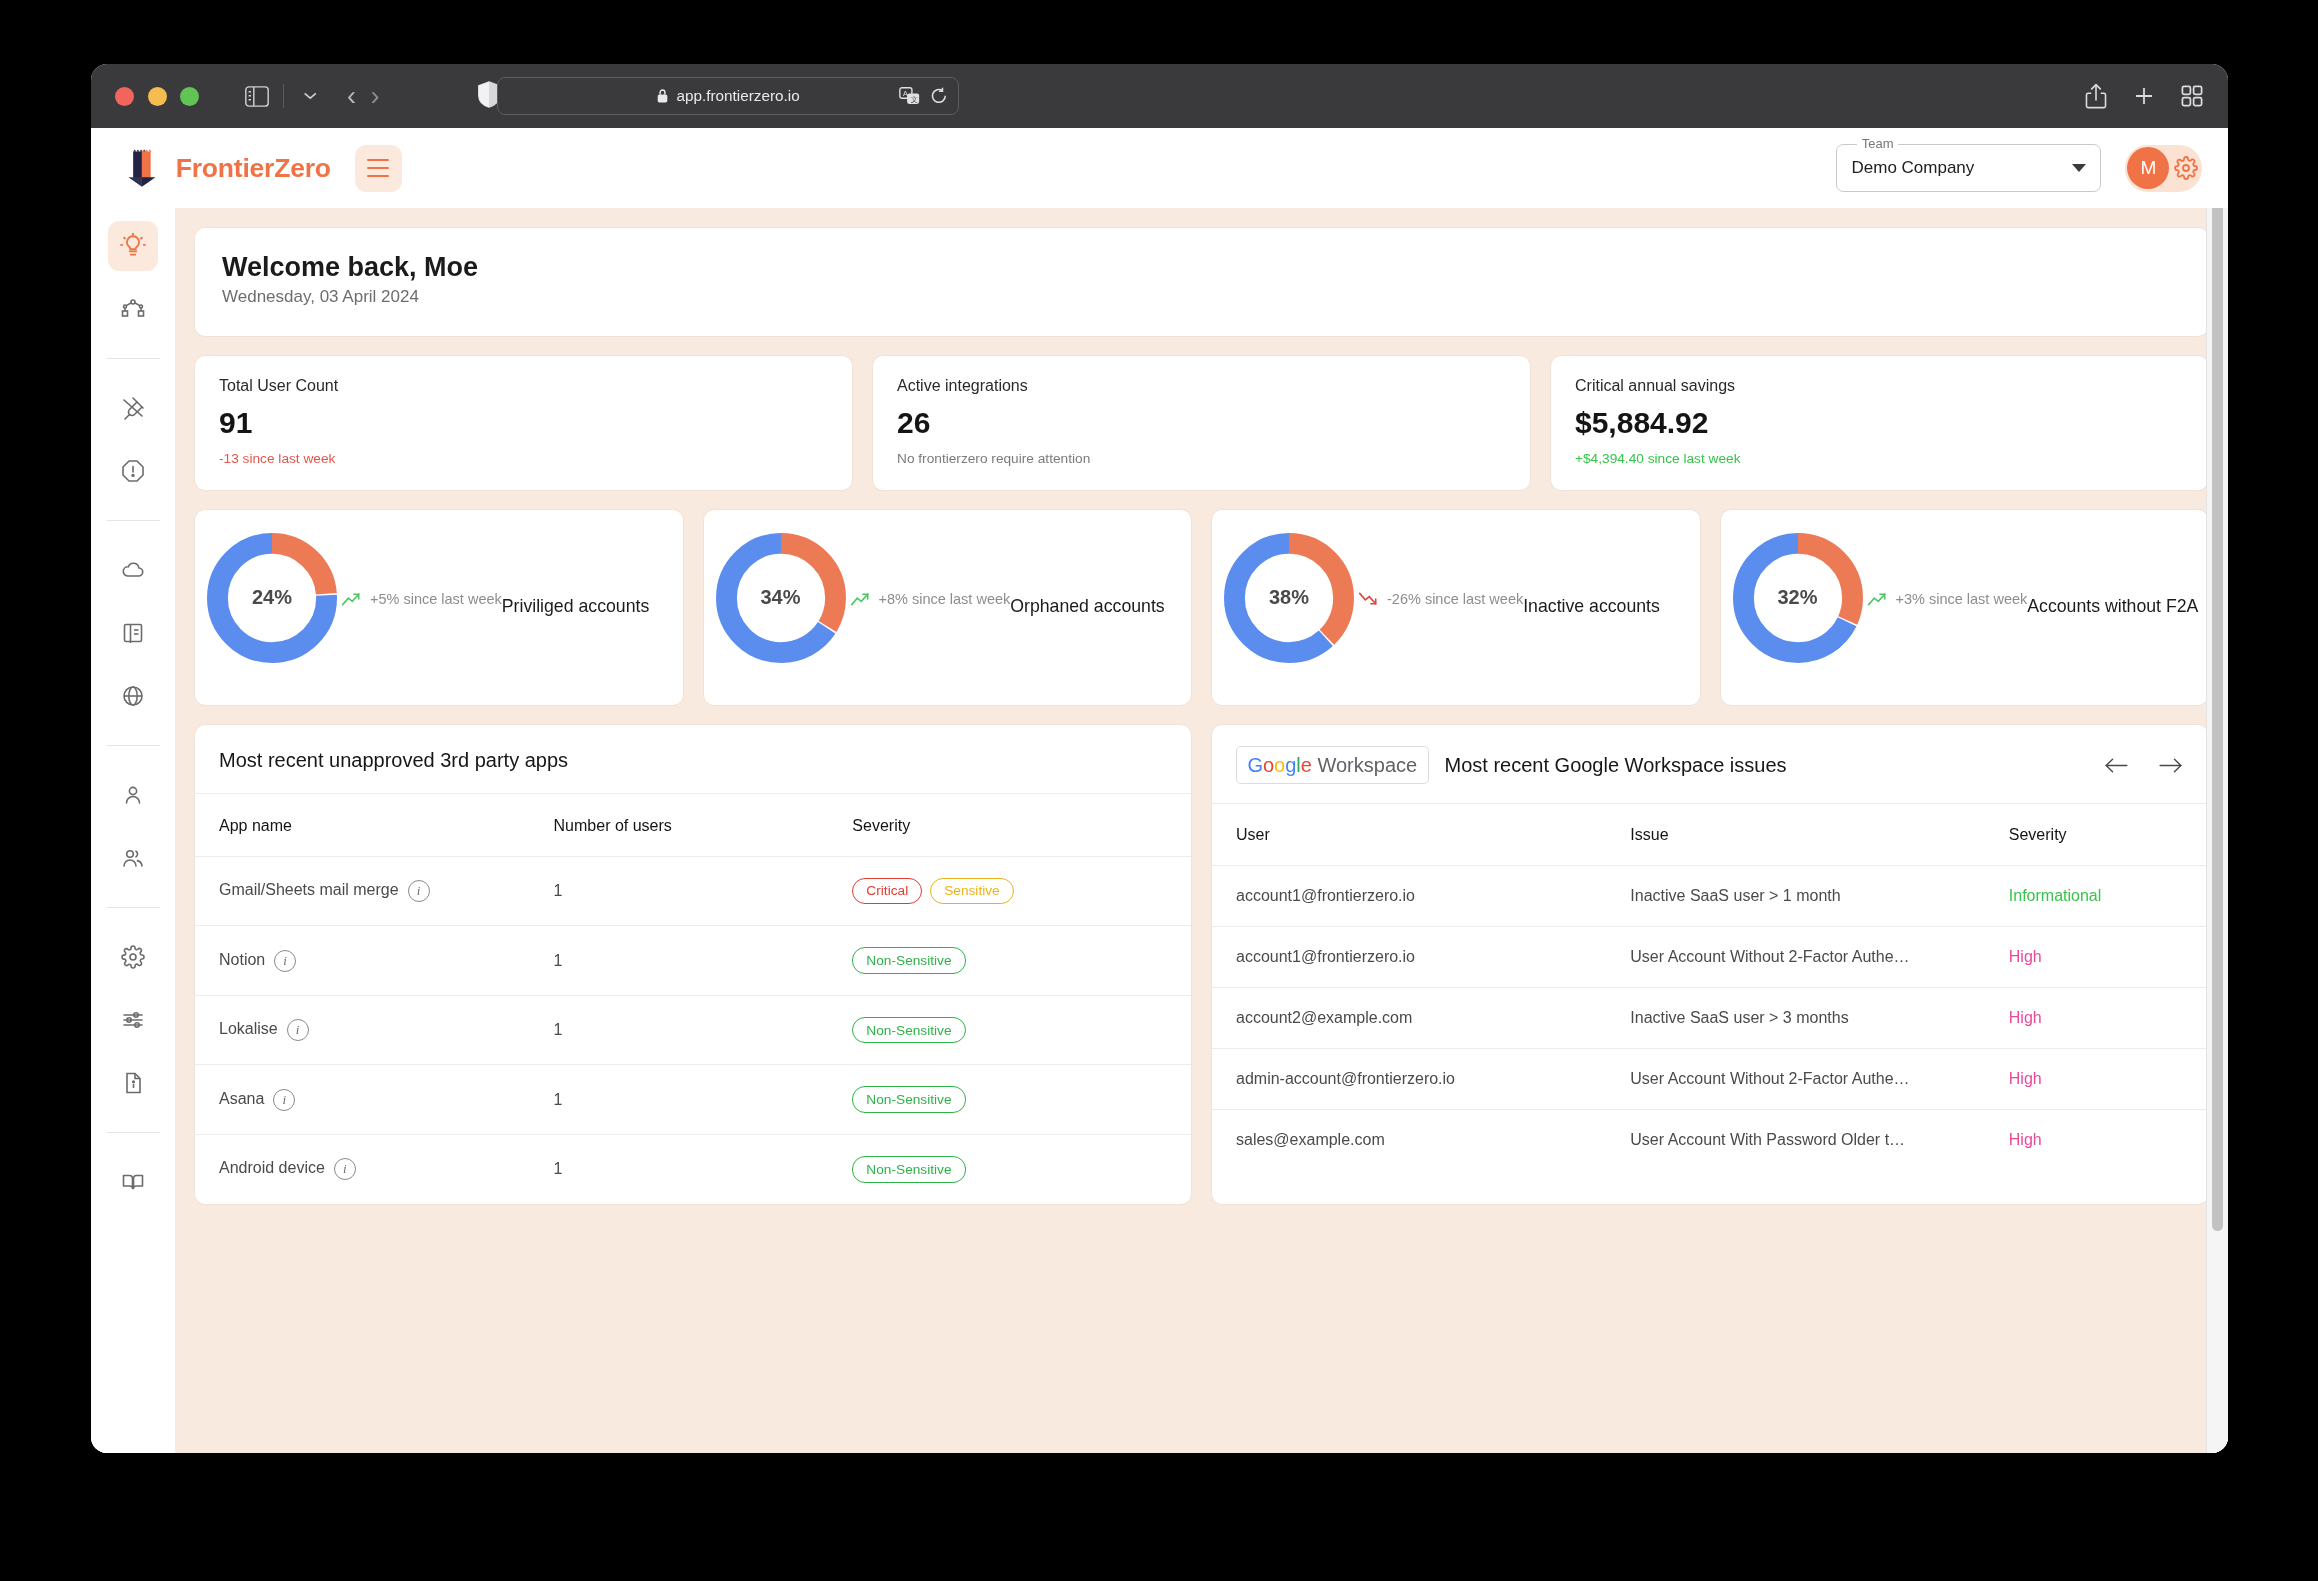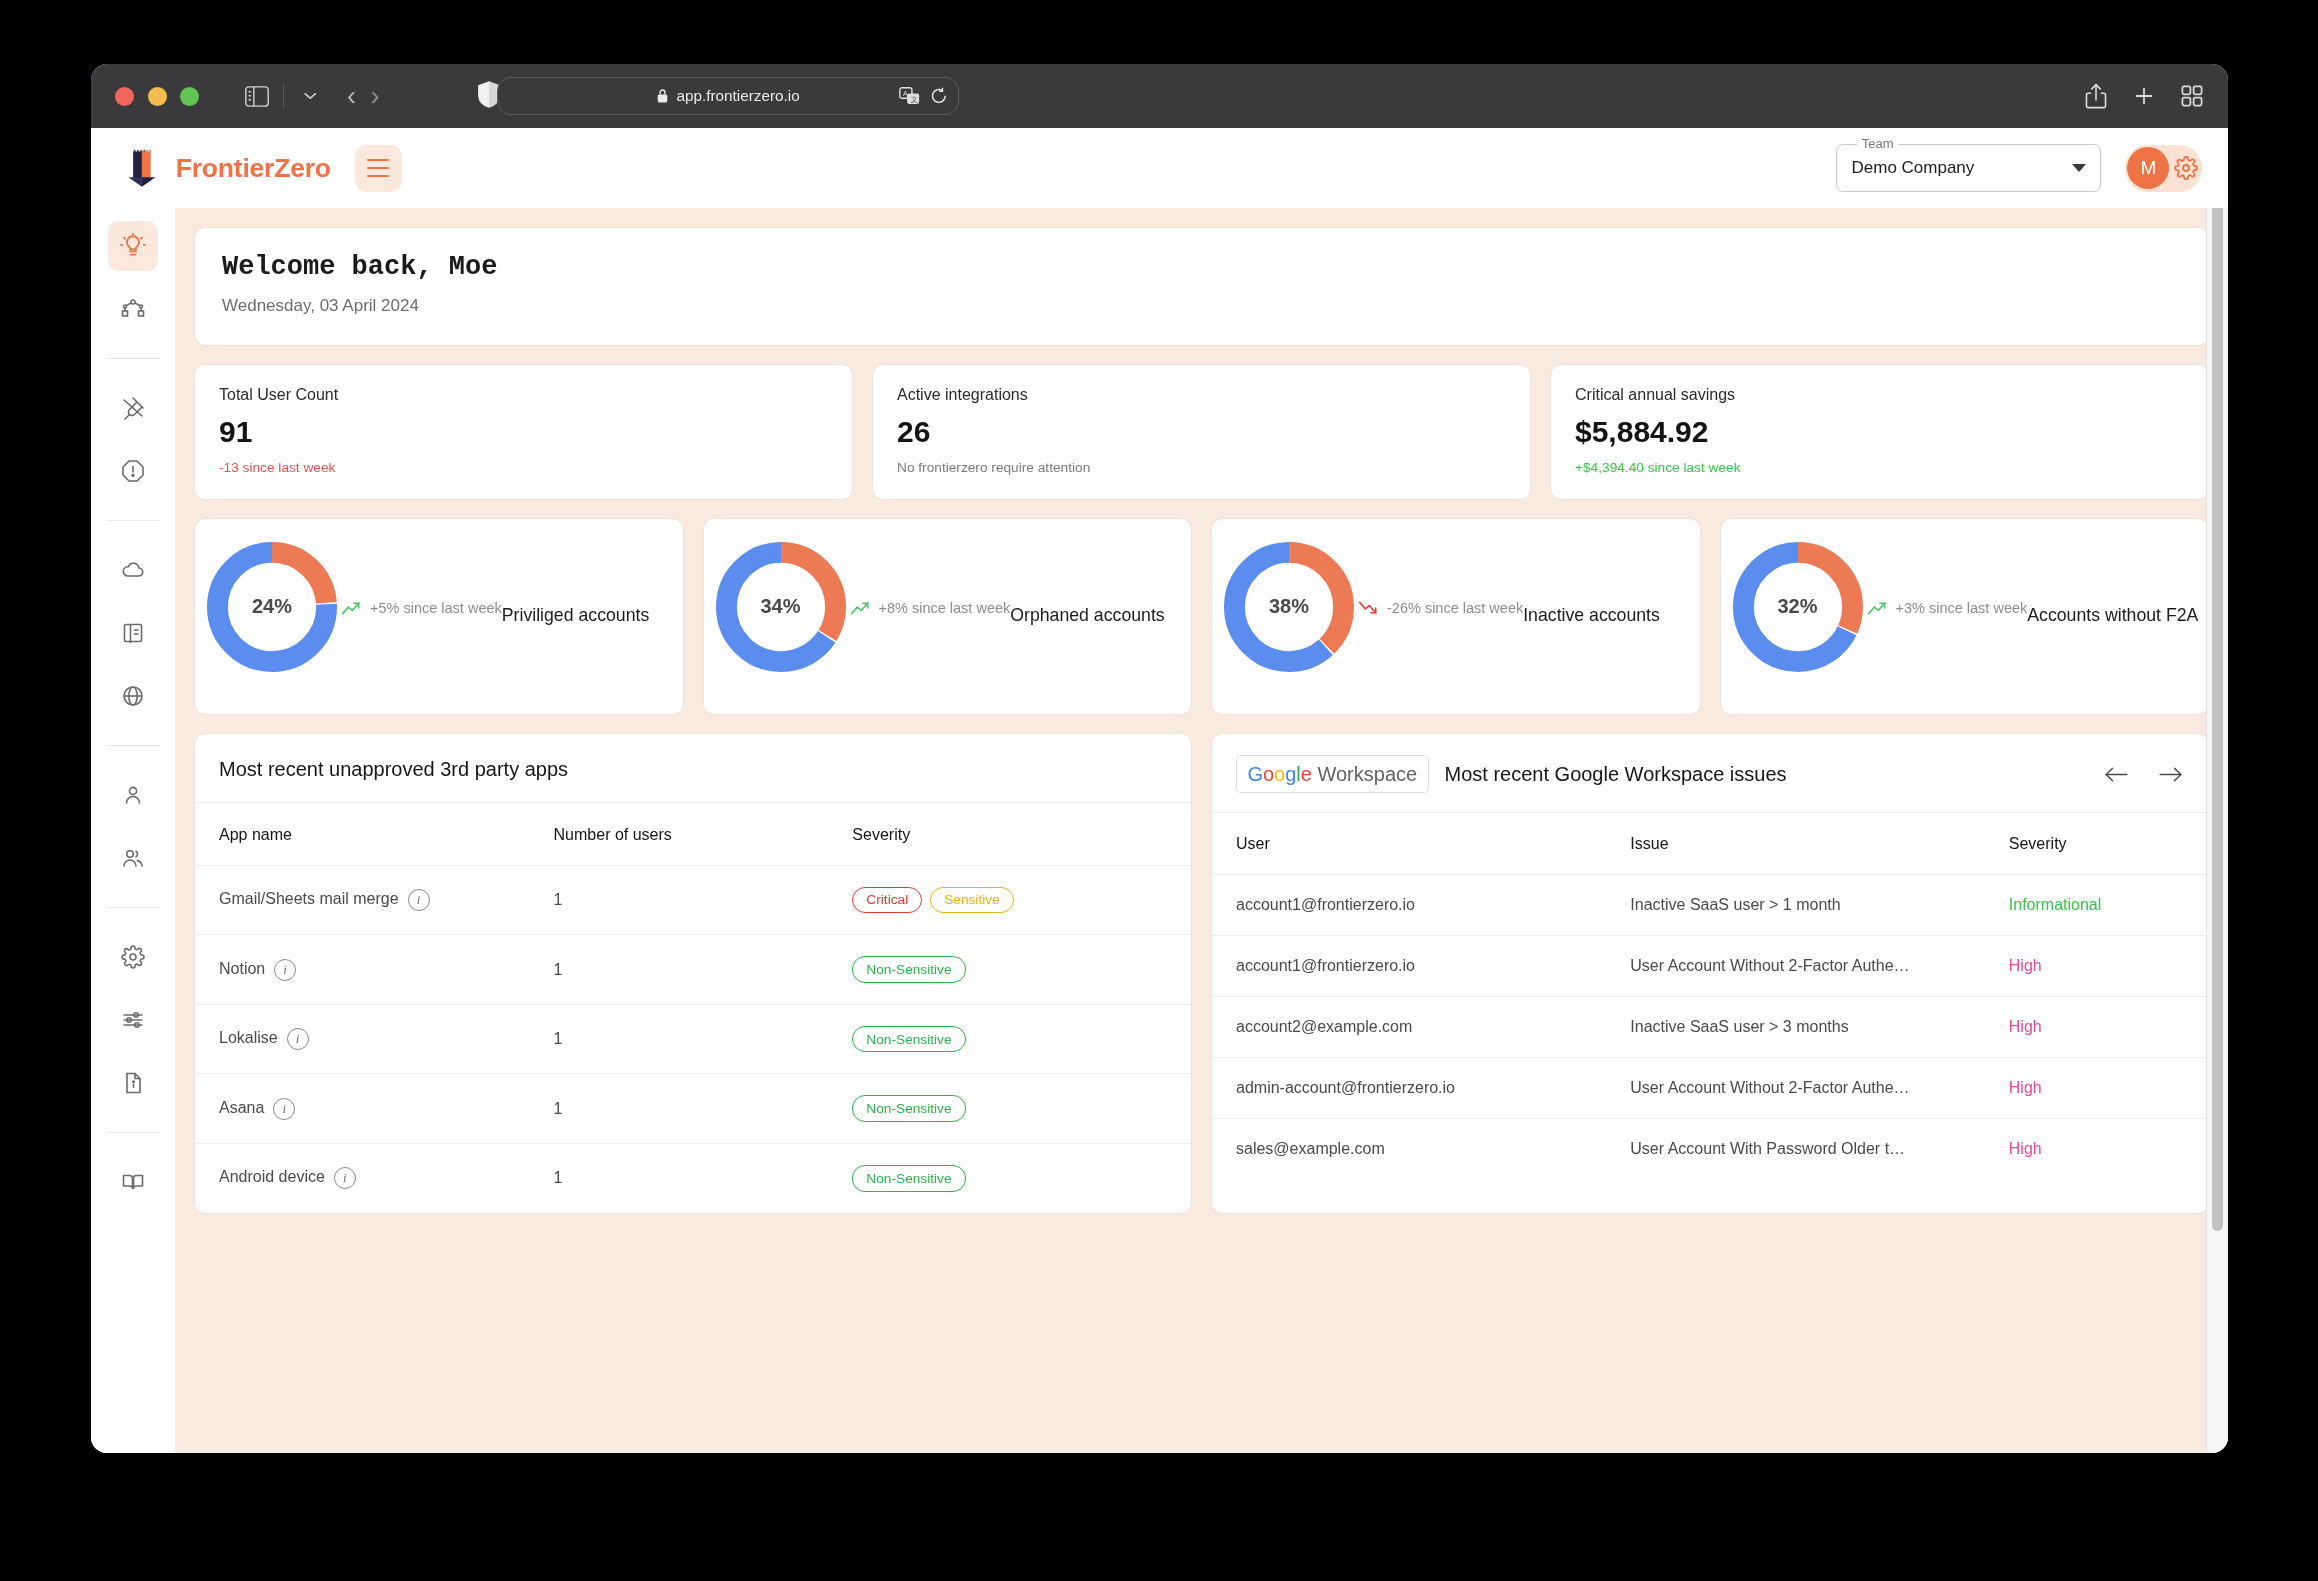--- a/index.html
+++ b/index.html
@@ -46,21 +46,21 @@
   .nav-arrow.dim { color: #8d8d8f; }
 
   .shield-icon { position: absolute; left: 386px; top: 50%; transform: translateY(-50%); }
 
   .urlbar {
     position: absolute;
     left: 406px; top: 50%;
     transform: translateY(-50%);
     width: 462px; height: 38px;
     border: 0.8px solid #5d5d5f;
-    border-radius: 14px;
+    border-radius: 8px;
     display: flex; align-items: center; justify-content: center;
     gap: 7.2px;
     background: #3a3a3c;
   }
   .url-text { color: #e9e9eb; font-size: 15.3px; }
   .url-right { position: absolute; right: 10.4px; display: flex; align-items: center; gap: 10.4px; }
 
   .tb-right { position: absolute; right: 24px; display: flex; align-items: center; gap: 24px; }
 
   
@@ -156,21 +156,21 @@
     padding: 19px;
     min-width: 0;
     overflow: hidden;
   }
   .card {
     background: #fff;
     border-radius: 11.2px;
     border: 0.8px solid #f0e2d6;
   }
   .welcome { padding: 24px 27px 29px; margin-bottom: 17.7px; }
-  .welcome h1 { font-size: 27px; font-weight: 700; color: #1b1b1b; margin-bottom: 14px; font-family: Liberation Mono, monospace; }
+  .welcome h1 { font-size: 27px; font-weight: 700; color: #1b1b1b; margin-bottom: 4px; }
   .welcome p { font-size: 17px; color: #6d6d6d; }
 
   .stats { display: flex; gap: 19px; margin-bottom: 17.7px; margin-top: 7px; }
   .stat { flex: 1; padding: 21px 24px 24px; }
   .stat-label { font-size: 16px; color: #2a2a2a; margin-bottom: 11.2px; }
   .stat-value { font-size: 30px; font-weight: 700; color: #141414; margin-bottom: 11.2px; }
   .stat-sub { font-size: 13.7px; }
   .neg { color: #e2574c; }
   .pos { color: #36c44a; }
   .muted { color: #7b7b7b; }

